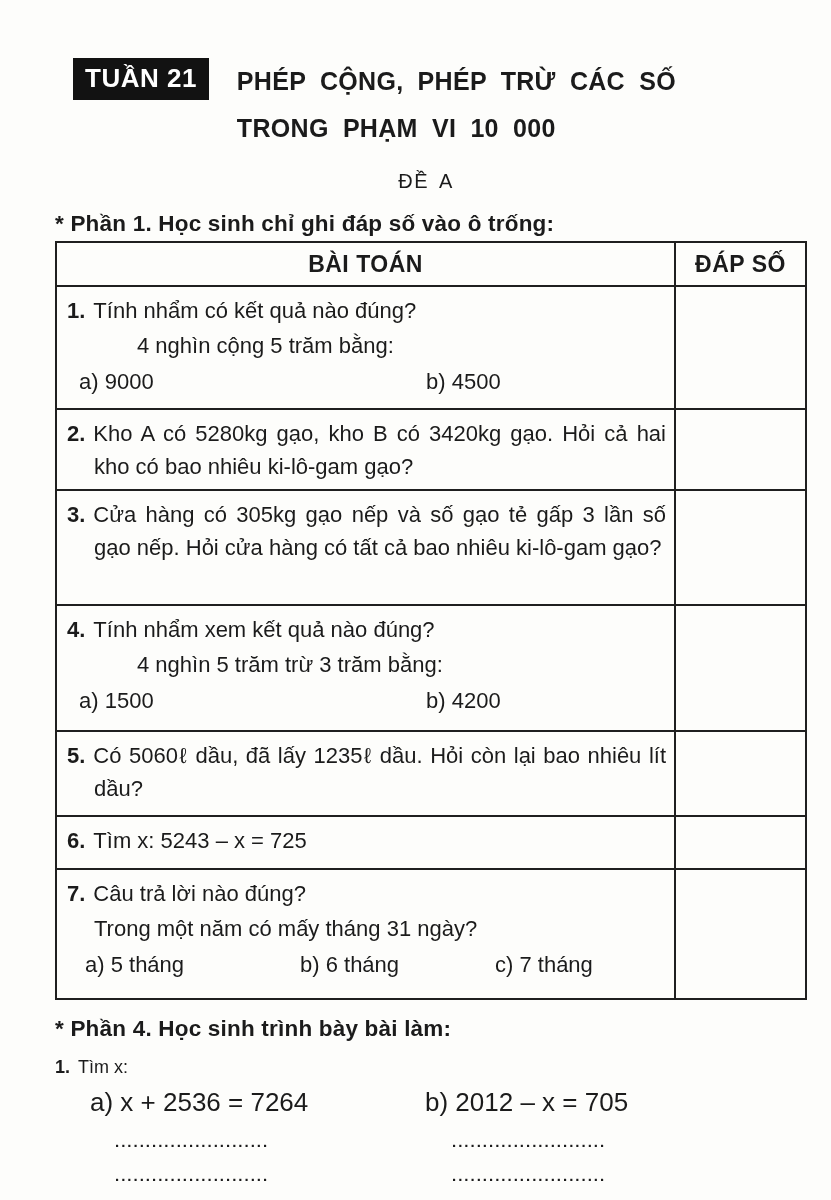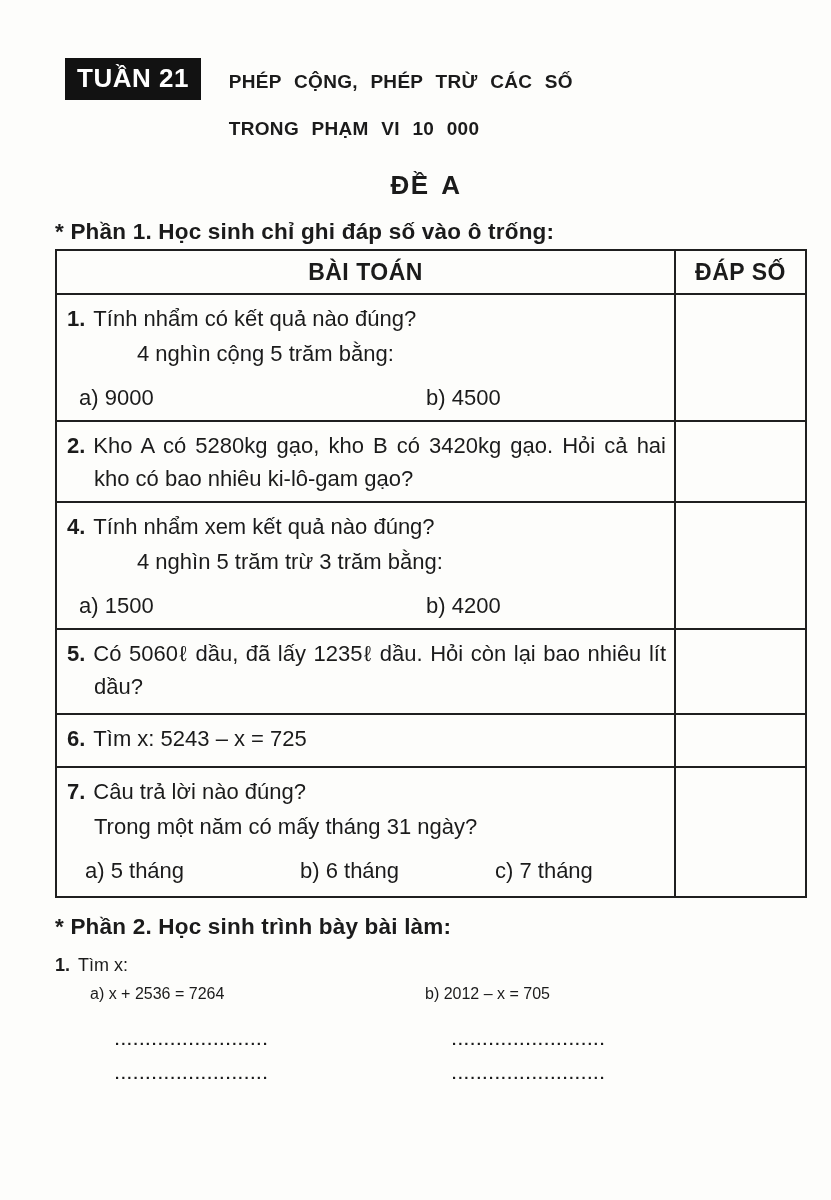--- a/index.html
+++ b/index.html
@@ -20,31 +20,31 @@
     font-family:"Liberation Sans","DejaVu Sans",sans-serif;
     box-sizing:border-box;
     padding:0 34px 0 55px;
     overflow:hidden;
   }
   
   .header{display:flex;align-items:flex-start;margin-top:58px;}
   .week-badge{
     background:var(--badge-bg);color:var(--badge-text);
     font-weight:bold;font-size:26px;letter-spacing:.5px;
-    padding:5px 12px 6px 12px;margin-left:10px;
+    padding:5px 12px 6px 12px;margin-left:18px;
     white-space:nowrap;
   }
   .title-block{margin-left:28px;}
   .title-line{
-    font-weight:bold;font-size:19px;line-height:47px;
+    font-weight:bold;font-size:25px;line-height:47px;
     word-spacing:7px;letter-spacing:.3px;white-space:nowrap;
   }
   .subtitle{
     margin-top:18px;text-align:center;
-    font-weight:bold;font-size:26px;letter-spacing:1.5px;word-spacing:4px;
+    font-weight:normal;font-size:20px;letter-spacing:1.5px;word-spacing:4px;
   }
   
   .part-heading{
     margin-top:18px;font-weight:bold;font-size:22.5px;letter-spacing:.2px;
   }
   
   table.problems{
     border-collapse:collapse;margin-top:4px;
     width:742px;table-layout:fixed;
   }
@@ -69,32 +69,32 @@
   tbody tr.r6 td{height:38px;border-radius:18px;}
   tbody tr.r7 td{height:115px;}
   p.q{
     margin:0;padding-left:27px;text-indent:-27px;
     text-align:justify;
   }
   p.q .num{font-weight:bold;margin-right:8px;}
   p.sub{margin:2px 0 0 0;}
   .sub-center{padding-left:70px;}
   .sub-indent{padding-left:27px;}
-  .opts{position:relative;height:33px;margin-top:11px;}
+  .opts{position:relative;height:33px;margin-top:3px;}
   .opts span{position:absolute;top:0;white-space:nowrap;}
   .opts .o1{left:12px;}
   .opts.two .o2{left:359px;}
   .opts.three .o1{left:18px;}
   .opts.three .o2{left:233px;}
   .opts.three .o3{left:428px;}
   
   .part2-heading{margin-top:16px;}
   p.exercise{margin:15px 0 0 0;font-size:18px;}
   p.exercise .num{font-weight:bold;margin-right:8px;}
-  .p2-opts{position:relative;height:30px;margin-top:9px;font-size:16px;}
+  .p2-opts{position:relative;height:30px;margin-top:9px;font-size:26px;}
   .p2-opts span{position:absolute;top:0;white-space:nowrap;}
   .p2-opts .o1{left:35px;}
   .p2-opts .o2{left:370px;}
   
   .work-lines{position:relative;height:62px;margin-top:16px;}
   .work-lines .dots{
     position:absolute;font-weight:bold;font-size:15px;
     letter-spacing:2px;color:var(--ink);white-space:nowrap;
   }
   .work-lines .d1{left:60px;top:0;}
@@ -140,20 +140,26 @@
         <td class="cell-answer"></td>
       </tr>
 
       <tr class="r2">
         <td class="cell-problem">
           <p class="q"><span class="num">2.</span><span>Kho A có 5280kg gạo, kho B có 3420kg gạo. Hỏi cả hai kho có bao nhiêu ki-lô-gam gạo?</span></p>
         </td>
         <td class="cell-answer"></td>
       </tr>
 
+      <tr class="r3">
+        <td class="cell-problem">
+          <p class="q"><span class="num">3.</span><span>Cửa hàng có 305kg gạo nếp và số gạo tẻ gấp 3 lần số gạo nếp. Hỏi cửa hàng có tất cả bao nhiêu ki-lô-gam gạo?</span></p>
+        </td>
+        <td class="cell-answer"></td>
+      </tr>
 
       <tr class="r4">
         <td class="cell-problem">
           <p class="q"><span class="num">4.</span><span>Tính nhẩm xem kết quả nào đúng?</span></p>
           <p class="sub sub-center">4 nghìn 5 trăm trừ 3 trăm bằng:</p>
           <div class="opts two">
             <span class="o1">a) 1500</span>
             <span class="o2">b) 4200</span>
           </div>
         </td>
@@ -183,21 +189,21 @@
             <span class="o2">b) 6 tháng</span>
             <span class="o3">c) 7 tháng</span>
           </div>
         </td>
         <td class="cell-answer"></td>
       </tr>
 
     </tbody>
   </table>
 
-  <div class="part-heading part2-heading">* Phần 2. Học sinh trình bày bài làm:</div>
+  <div class="part-heading part2-heading">* Phần 4. Học sinh trình bày bài làm:</div>
 
   <p class="exercise"><span class="num">1.</span><span>Tìm x:</span></p>
 
   <div class="p2-opts">
     <span class="o1">a) x + 2536 = 7264</span>
     <span class="o2">b) 2012 – x = 705</span>
   </div>
 
   <div class="work-lines">
     <span class="dots d1">.........................</span>

